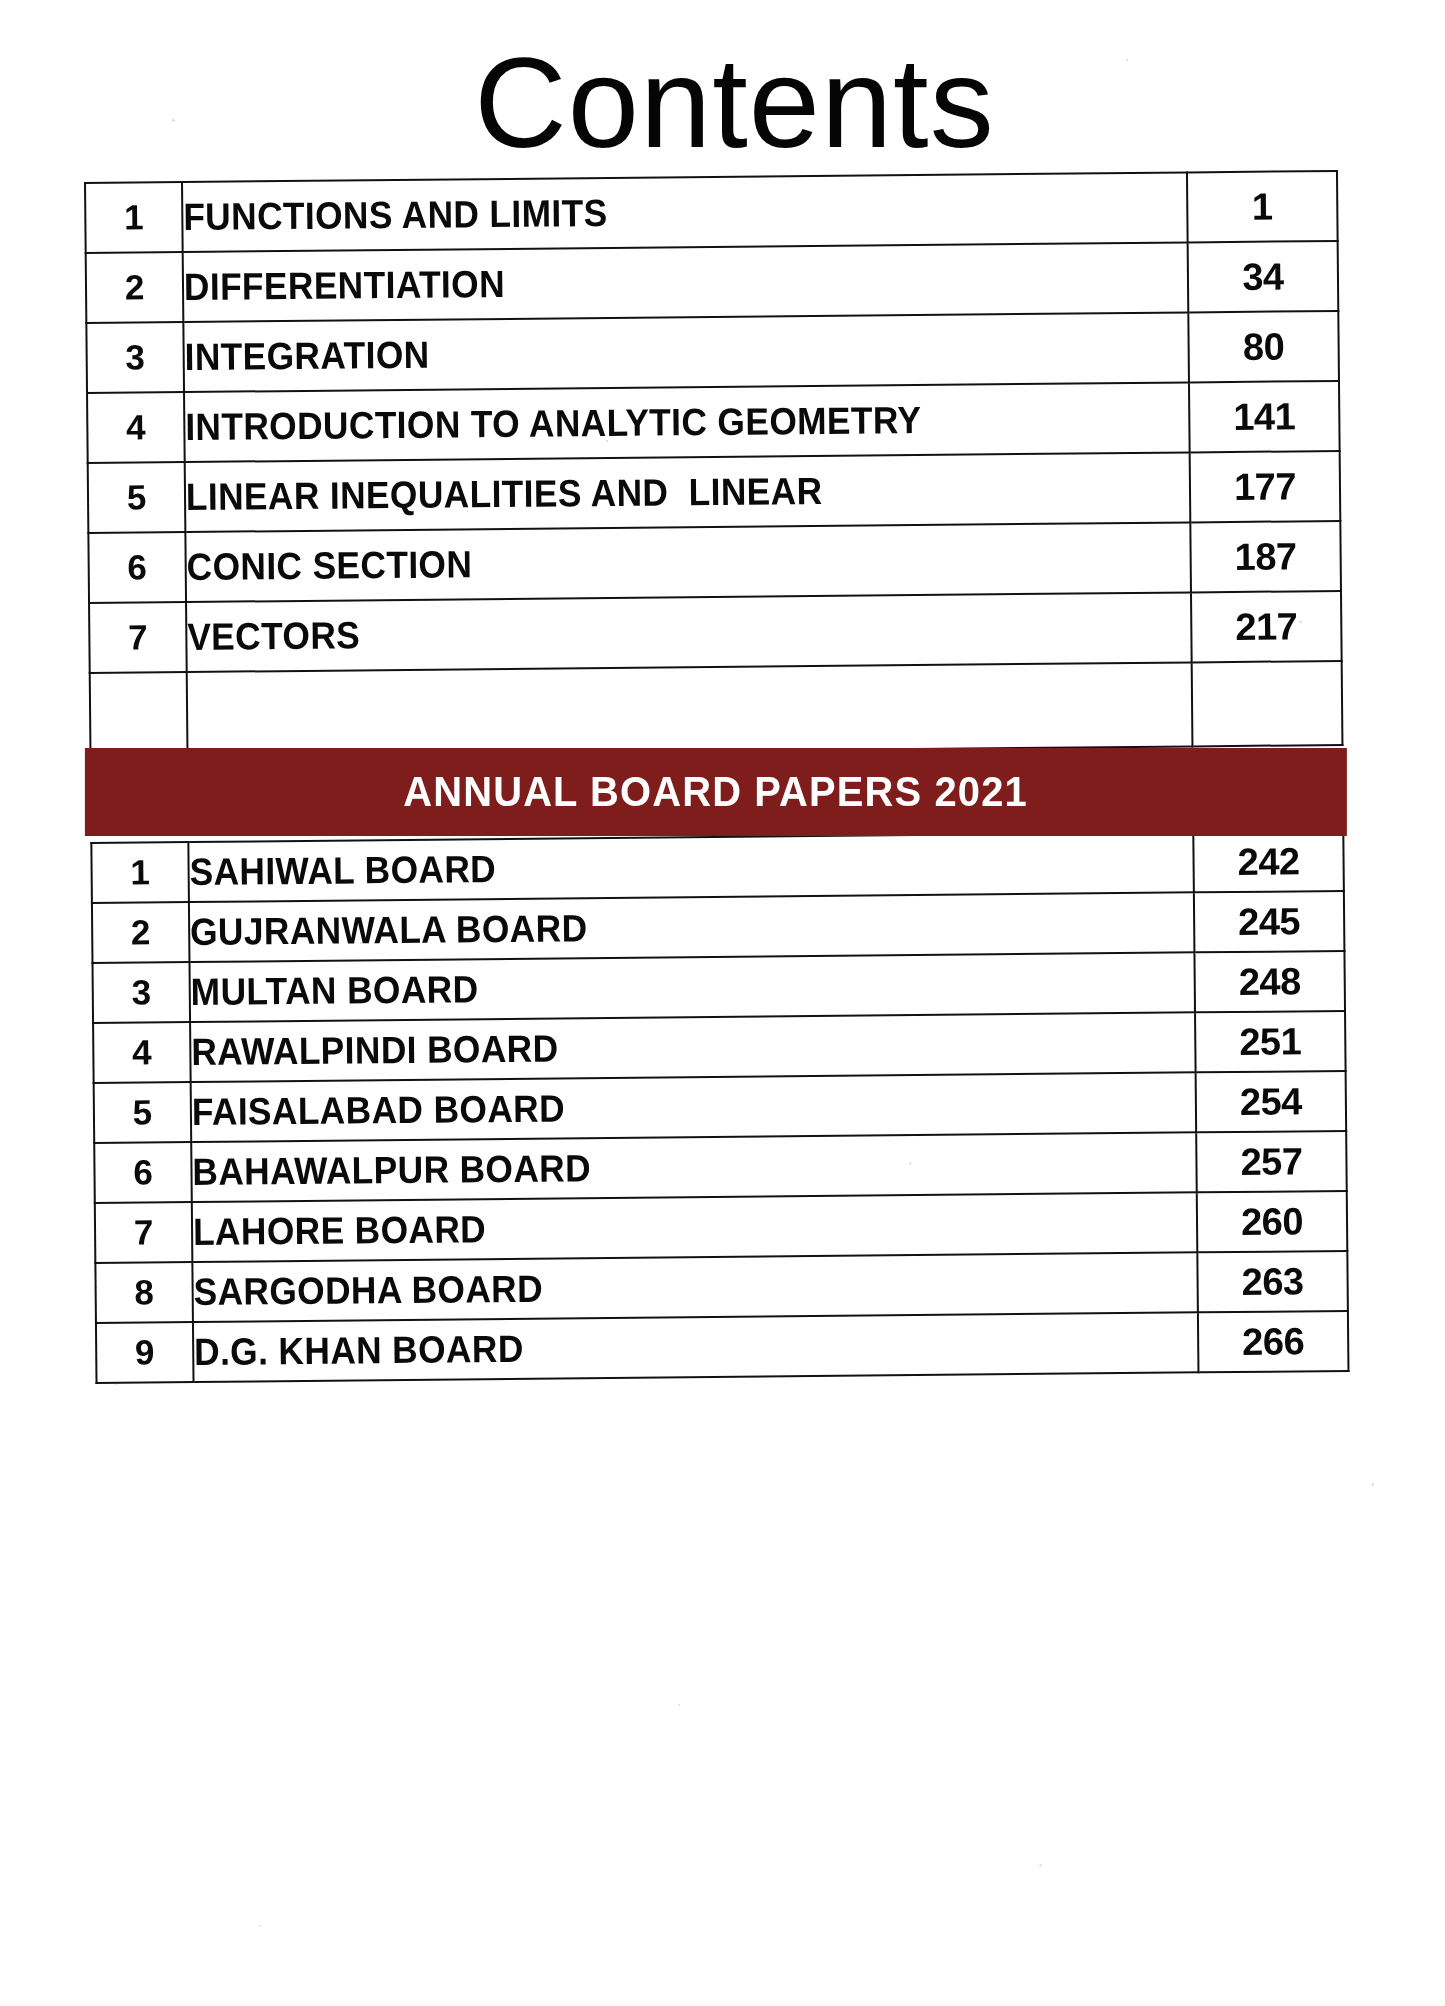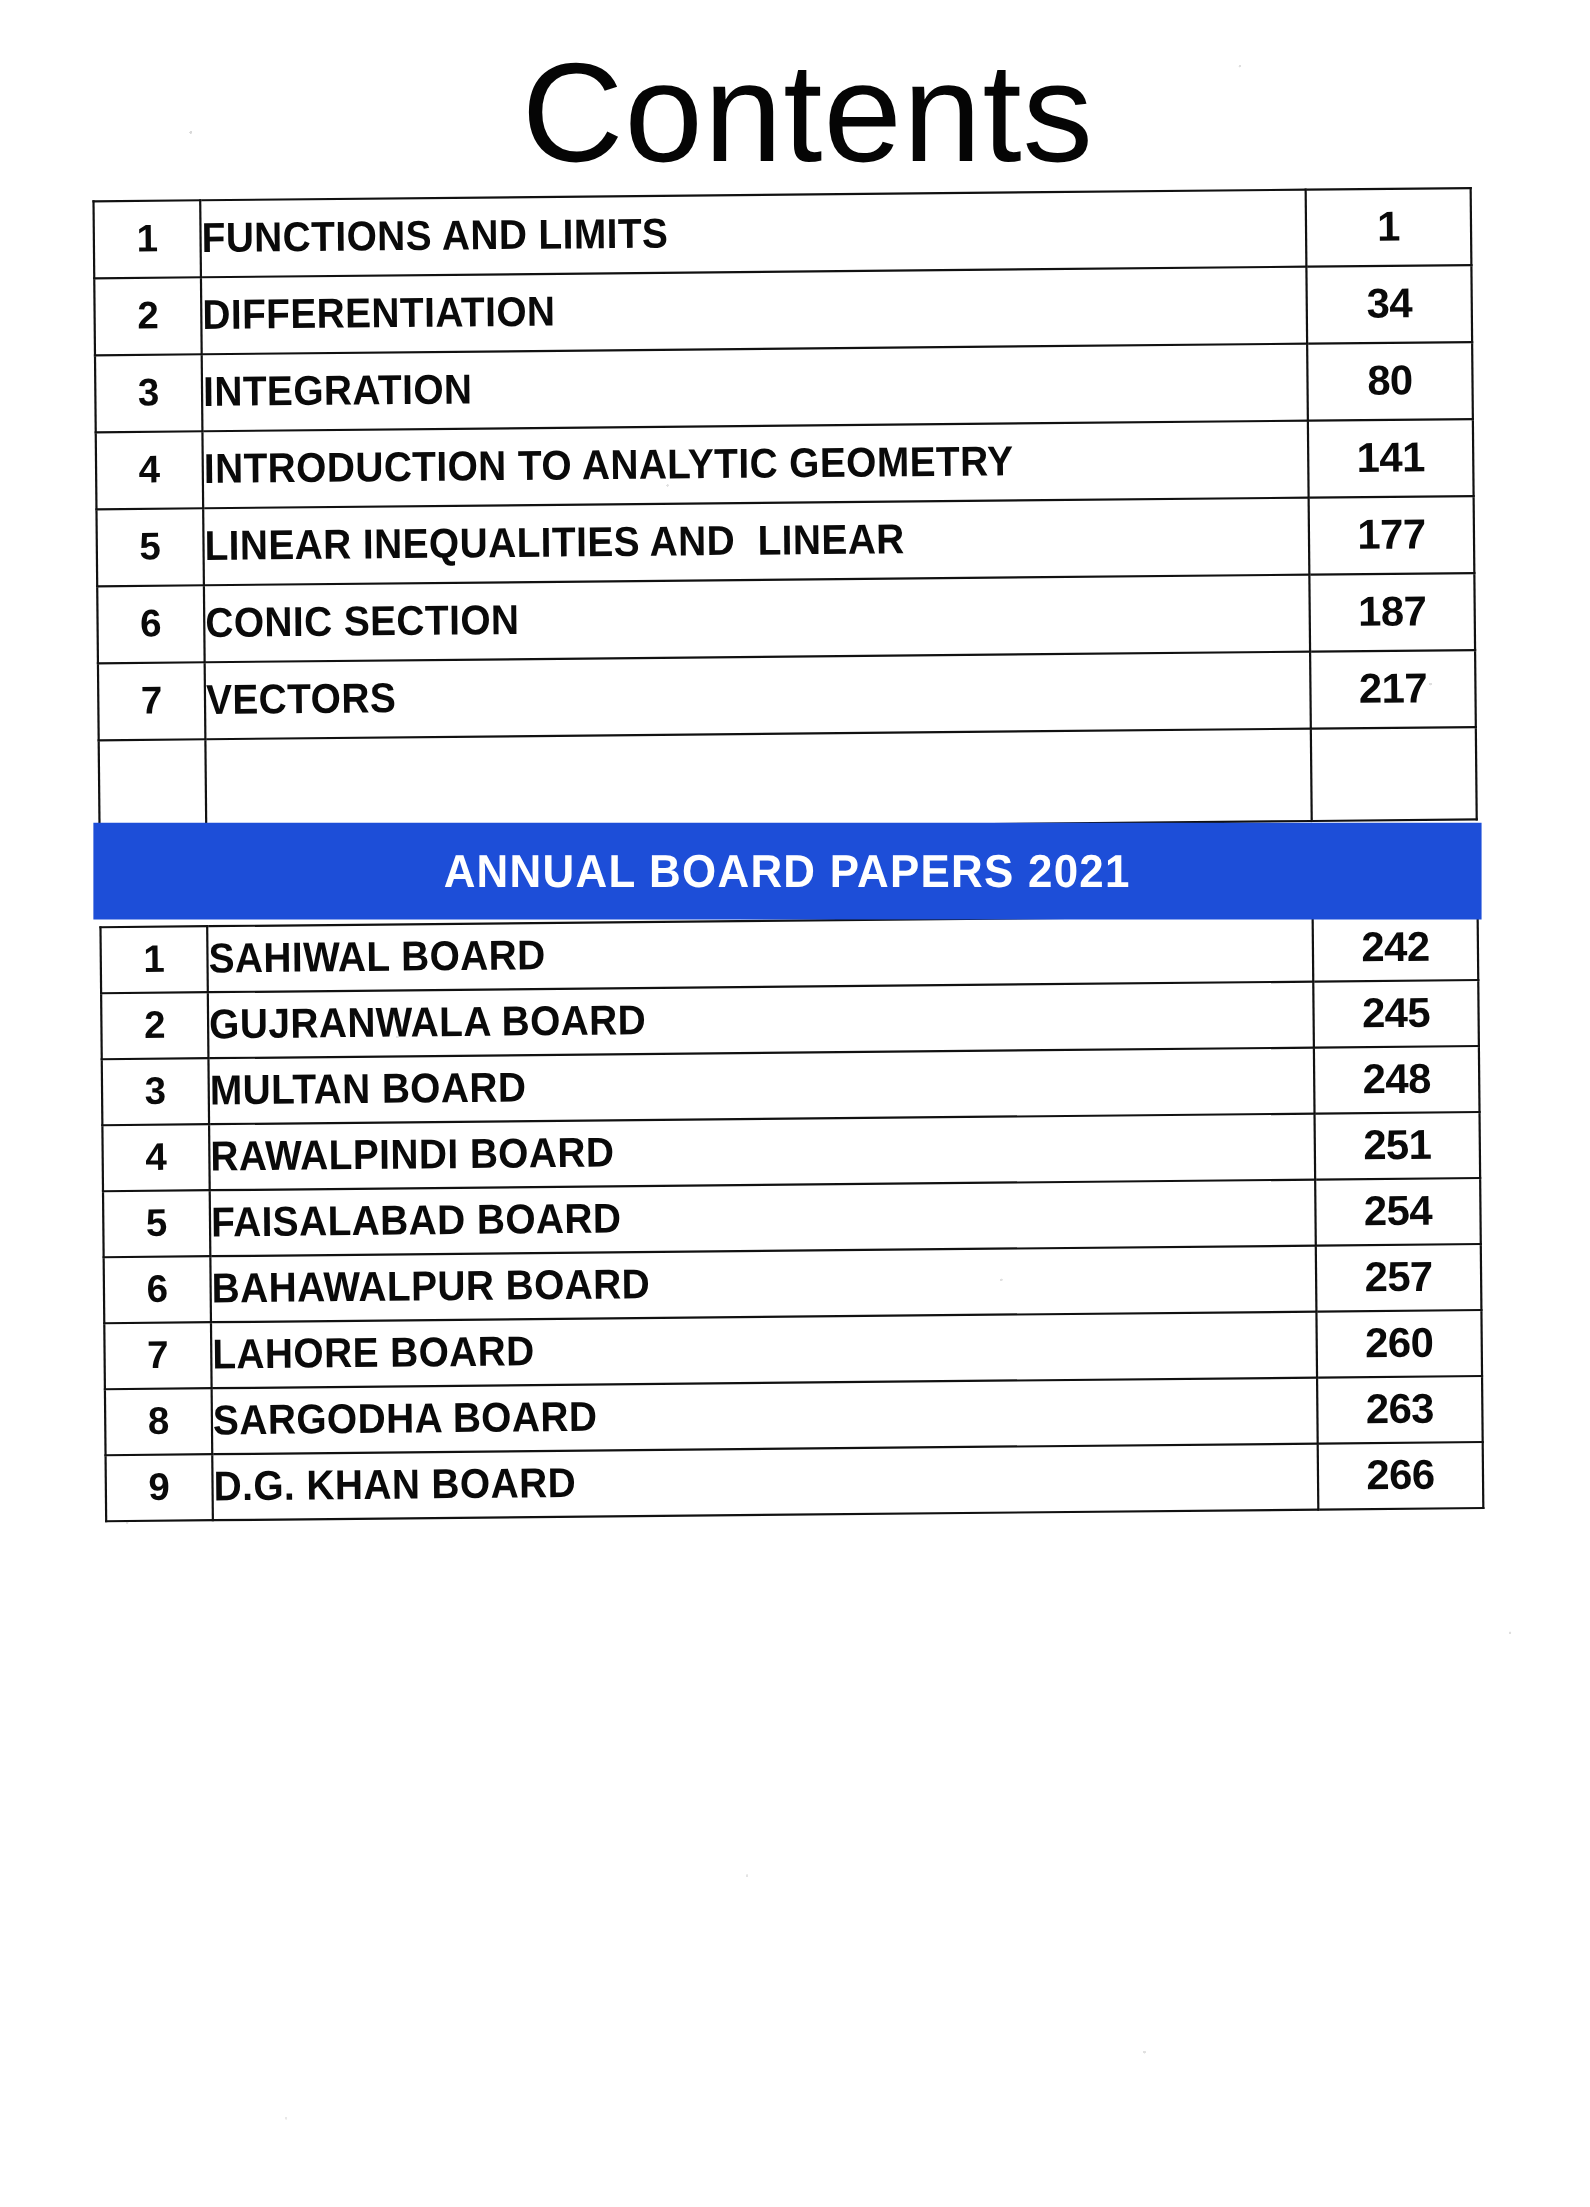--- a/index.html
+++ b/index.html
@@ -195,21 +195,21 @@
           <td class="cell-title">VECTORS</td>
           <td class="cell-page">217</td>
         </tr>
         <tr class="spacer-row">
           <td class="cell-num"></td>
           <td class="cell-title"></td>
           <td class="cell-page"></td>
         </tr>
         <tr class="banner-row">
           <td colspan="3">
-            <div class="banner" style="background: #1d4ed8; align-items: center;">
+            <div class="banner" style="background: #7f1d1d; align-items: center;">
               <span class="banner-text" style="color: rgb(255, 255, 255);">ANNUAL BOARD PAPERS 2021</span>
             </div>
           </td>
         </tr>
         <tr class="board-row">
           <td class="cell-num">1</td>
           <td class="cell-title">SAHIWAL BOARD</td>
           <td class="cell-page">242</td>
         </tr>
         <tr class="board-row">

